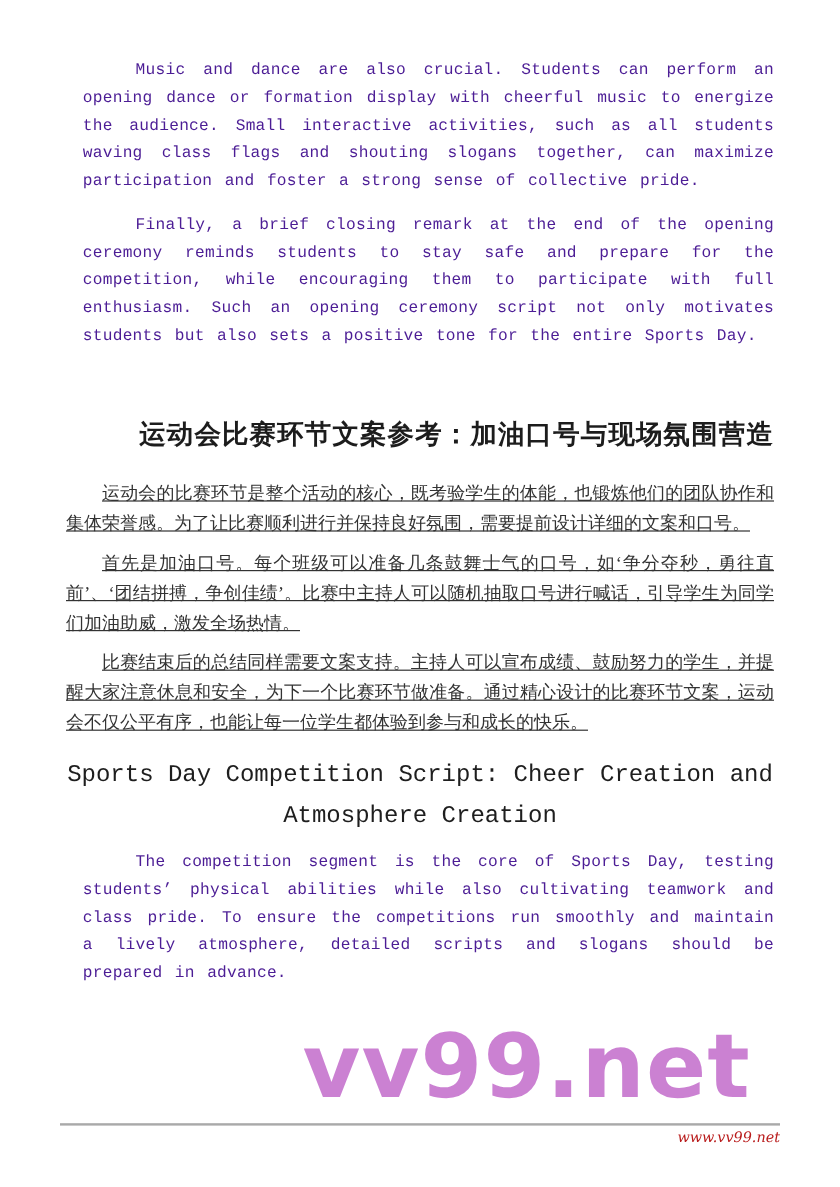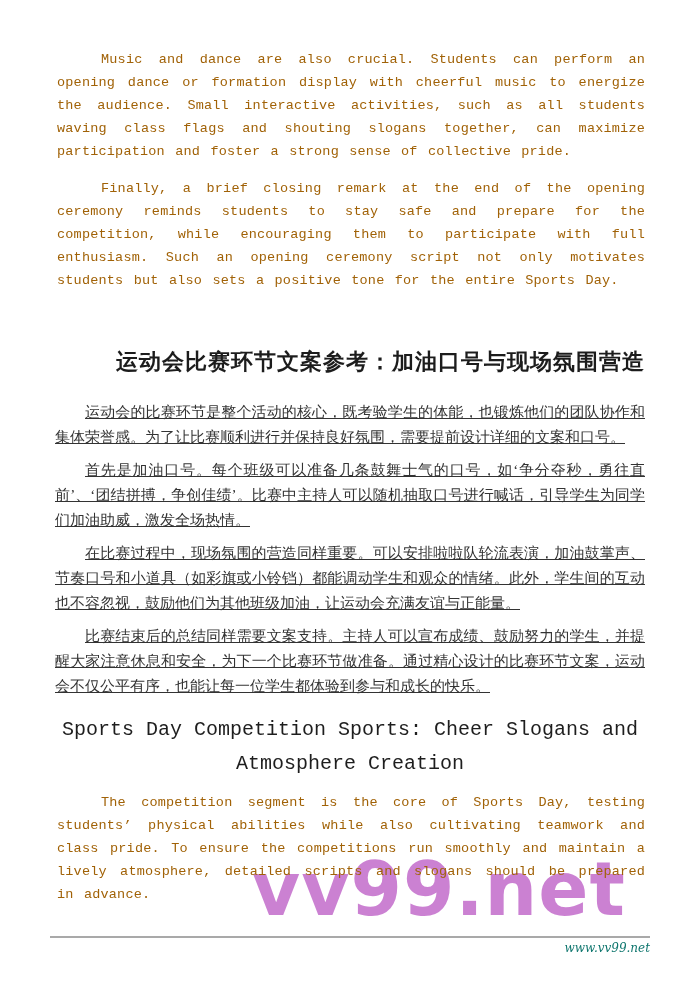--- a/index.html
+++ b/index.html
@@ -24,24 +24,24 @@
   .page {
     position: relative;
     z-index: 1;
     padding: 48px 55px 0 55px;
     box-sizing: border-box;
   }
   .en-par {
     font-family: "Liberation Mono", "DejaVu Sans Mono", monospace;
     font-size: 13.5px;
     line-height: 23px;
-    color: #a16207;
+    color: #4c1d95;
     text-align: justify;
     text-indent: 44px;
-    margin: 0 0 14px 2px;
+    margin: 0 0 14px 14px;
     letter-spacing: 0.2px;
     word-spacing: 2px;
   }
   .cn-heading {
     font-family: "Liberation Serif", "DejaVu Serif", serif;
     font-size: 22px;
     font-weight: bold;
     color: #1c1c1c;
     text-align: right;
     line-height: 36px;
@@ -75,21 +75,21 @@
   .footer-rule {
     border: none;
     border-top: 2px solid #a9a9a9;
     margin: 0;
   }
   .footer-text {
     text-align: right;
     font-family: "DejaVu Serif", "Liberation Serif", serif;
     font-style: italic;
     font-size: 12px;
-    color: #0f766e;
+    color: #b91c1c;
     margin-top: 3px;
   }
 </style>
 </head>
 <body>
 
 <div class="watermark">vv99.net</div>
 
 <div class="page">
 
@@ -97,25 +97,24 @@
 
   <p class="en-par">Finally, a brief closing remark at the end of the opening ceremony reminds students to stay safe and prepare for the competition, while encouraging them to participate with full enthusiasm. Such an opening ceremony script not only motivates students but also sets a positive tone for the entire Sports Day.</p>
 
   <h1 class="cn-heading">运动会比赛环节文案参考：加油口号与现场氛围营造</h1>
 
   <p class="cn-par">运动会的比赛环节是整个活动的核心，既考验学生的体能，也锻炼他们的团队协作和集体荣誉感。为了让比赛顺利进行并保持良好氛围，需要提前设计详细的文案和口号。</p>
 
   <p class="cn-par">首先是加油口号。每个班级可以准备几条鼓舞士气的口号，如‘争分夺秒，勇往直前’、‘团结拼搏，争创佳绩’。比赛中主持人可以随机抽取口号进行喊话，引导学生为同学们加油助威，激发全场热情。</p>
 
 
-  <p class="cn-par">在比赛过程中，现场氛围的营造同样重要。可以安排啦啦队轮流表演，加油鼓掌声、节奏口号和小道具（如彩旗或小铃铛）都能调动学生和观众的情绪。此外，学生间的互动也不容忽视，鼓励他们为其他班级加油，让运动会充满友谊与正能量。</p>
 
   <p class="cn-par">比赛结束后的总结同样需要文案支持。主持人可以宣布成绩、鼓励努力的学生，并提醒大家注意休息和安全，为下一个比赛环节做准备。通过精心设计的比赛环节文案，运动会不仅公平有序，也能让每一位学生都体验到参与和成长的快乐。</p>
 
-  <h2 class="en-heading">Sports Day Competition Sports: Cheer Slogans and Atmosphere Creation</h2>
+  <h2 class="en-heading">Sports Day Competition Script: Cheer Creation and Atmosphere Creation</h2>
 
   <p class="en-par">The competition segment is the core of Sports Day, testing students’ physical abilities while also cultivating teamwork and class pride. To ensure the competitions run smoothly and maintain a lively atmosphere, detailed scripts and slogans should be prepared in advance.</p>
 
 </div>
 
 <div class="footer">
   <hr class="footer-rule">
   <div class="footer-text">www.vv99.net</div>
 </div>
 

